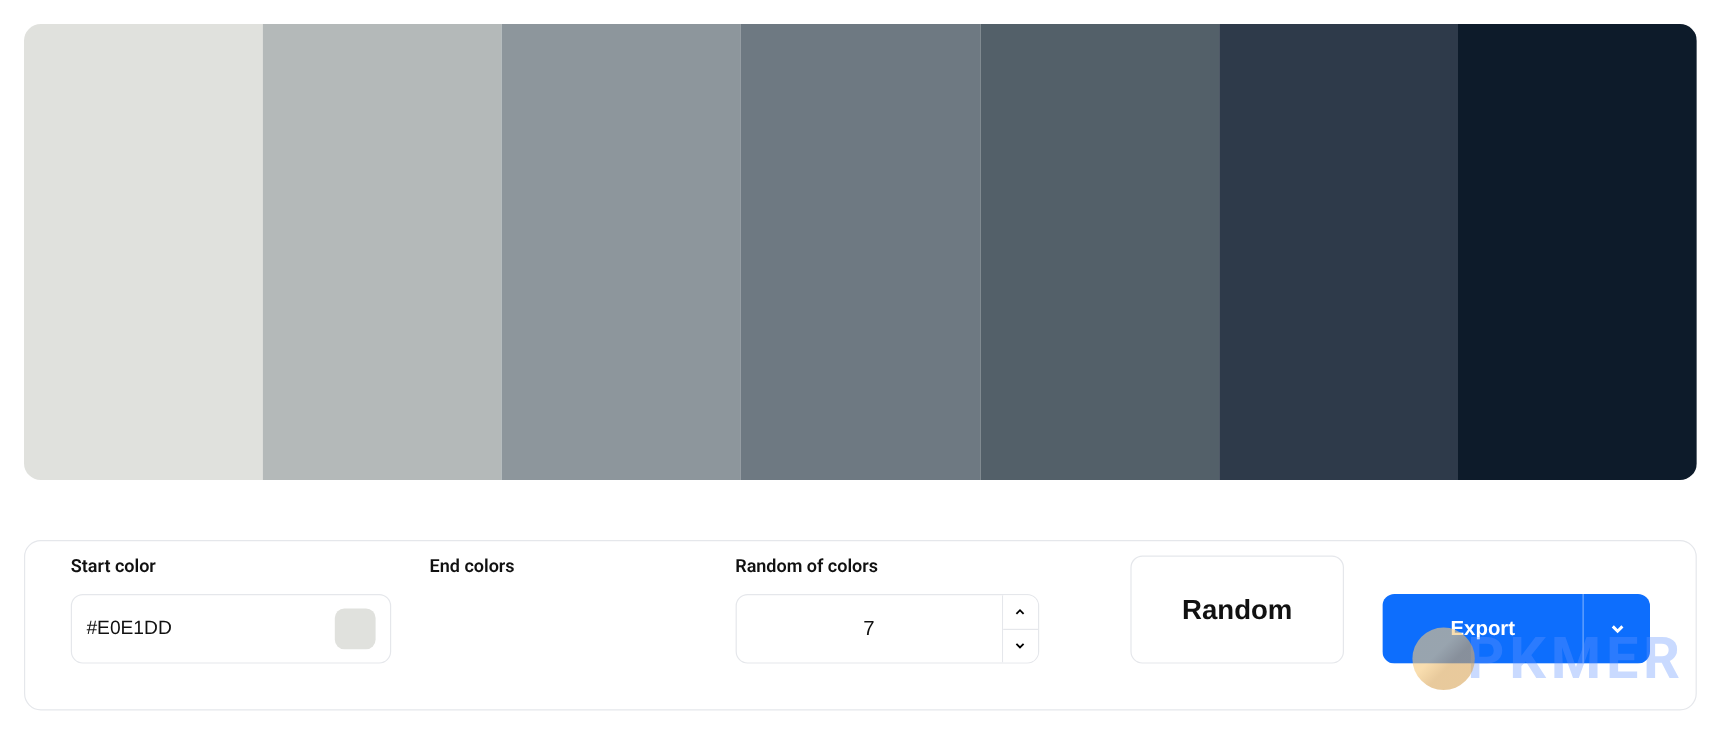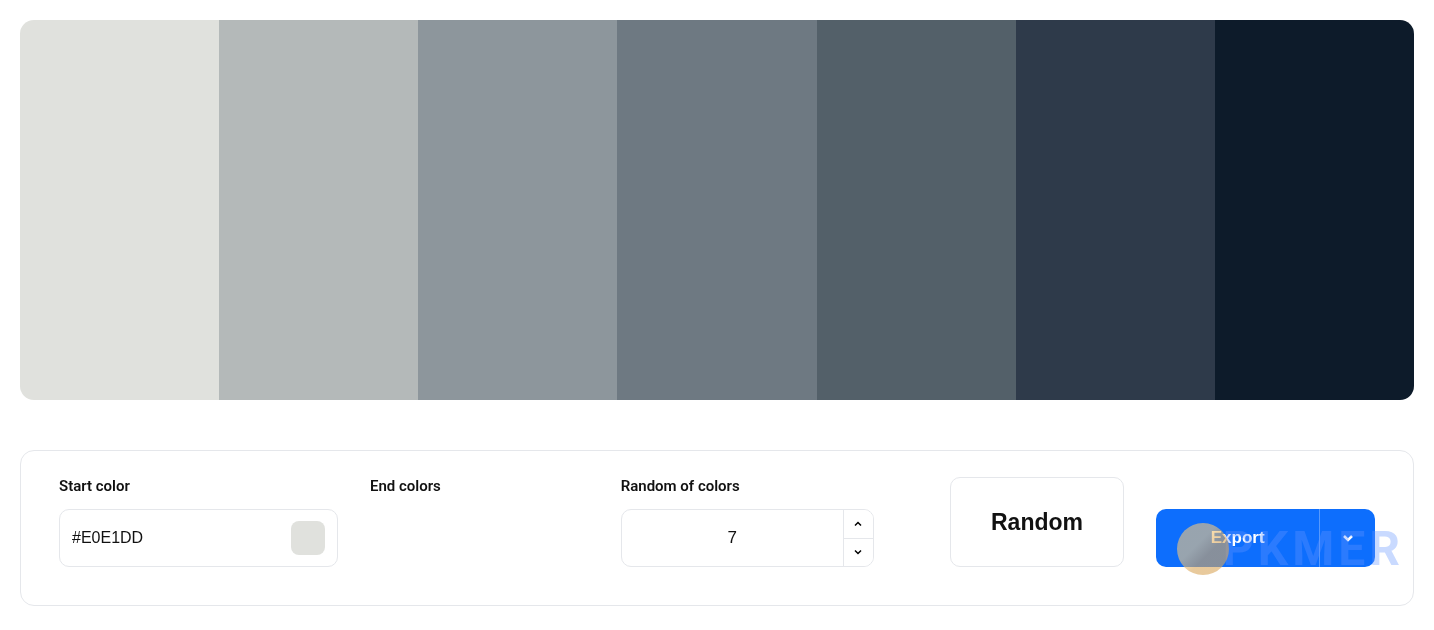--- a/index.html
+++ b/index.html
@@ -20,42 +20,41 @@
       border-radius: 14px;
       overflow: hidden;
       margin-bottom: 50px;
     }
     .swatch {
       flex: 1;
     }
     .controls-panel {
       border: 1px solid #e5e7eb;
       border-radius: 14px;
-      padding: 26px 38px 38px 38px;
+      padding: 12px 38px 38px 38px;
       display: flex;
       gap: 32px;
     }
     .control-group {
       display: flex;
       flex-direction: column;
       gap: 14px;
       flex: 1;
     }
     .control-label {
       font-size: 15px;
       font-weight: 600;
       color: #111;
     }
     .color-input-wrap {
       display: flex;
       align-items: center;
       border: 1px solid #e5e7eb;
       border-radius: 10px;
       padding: 10px 12px;
-      gap: 12px;
       height: 58px;
     }
     .color-text {
       flex: 1;
       border: none;
       outline: none;
       font-size: 16px;
       font-weight: 500;
       color: #111;
       background: transparent;

